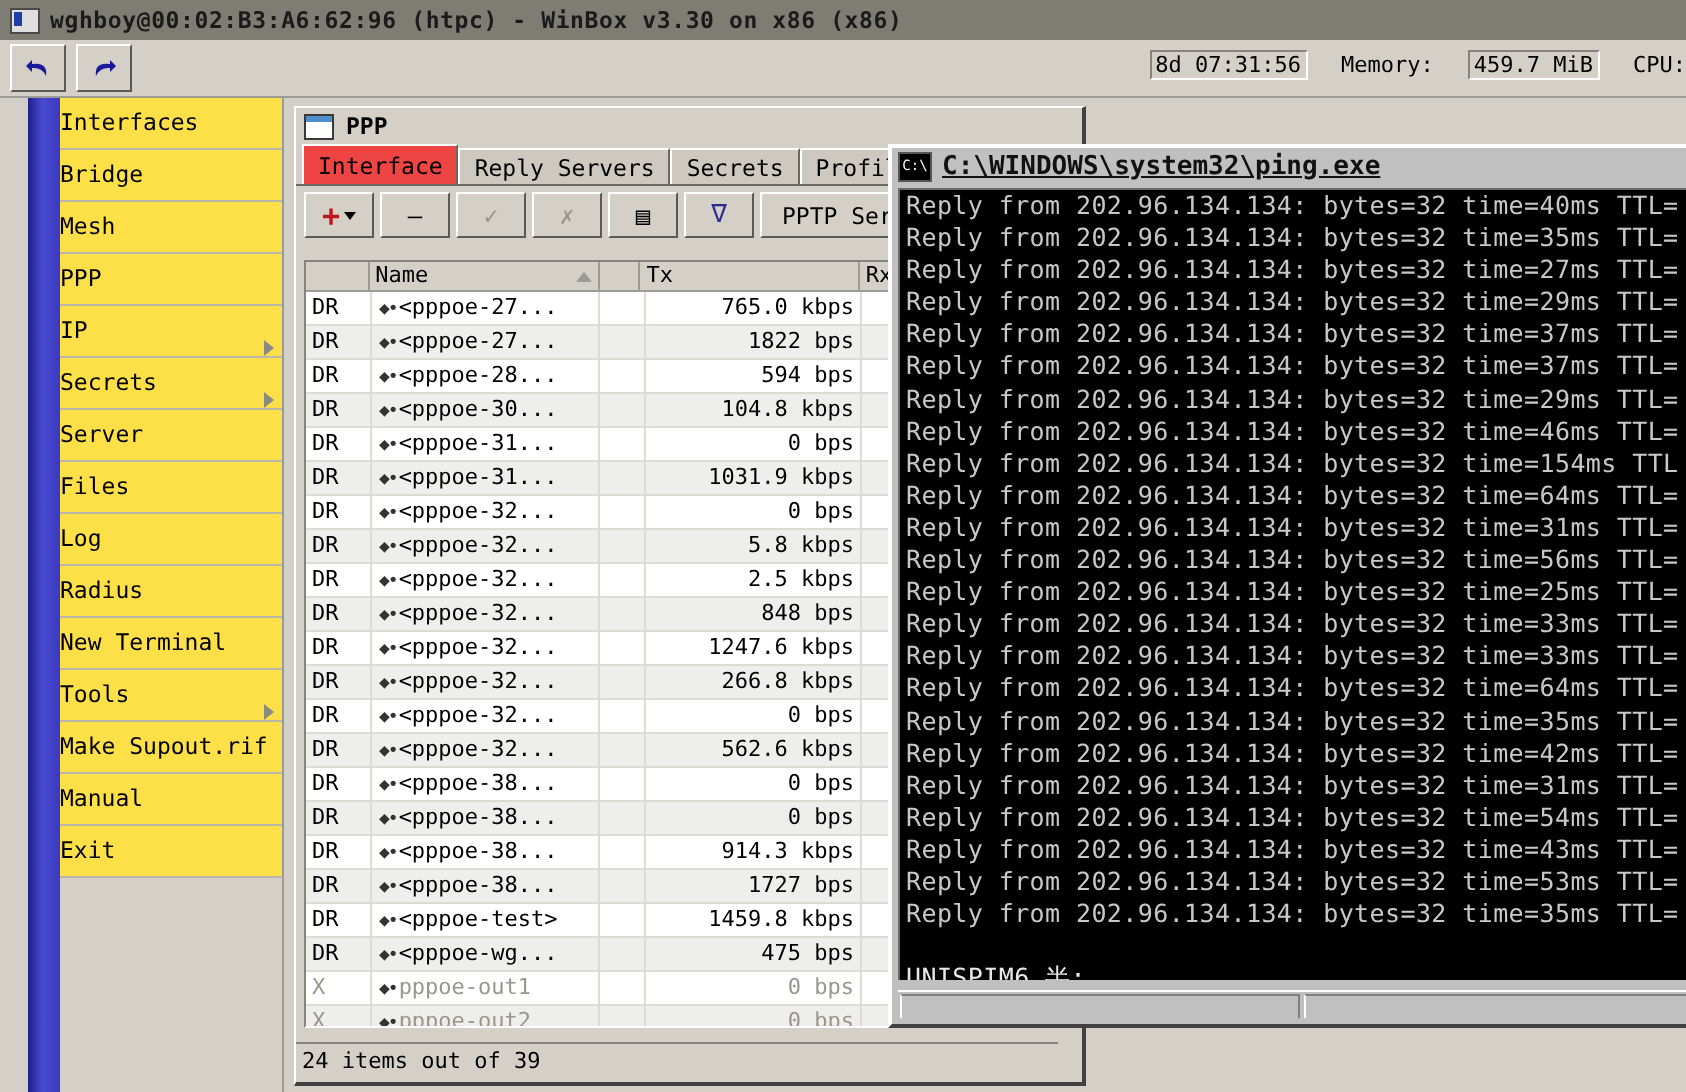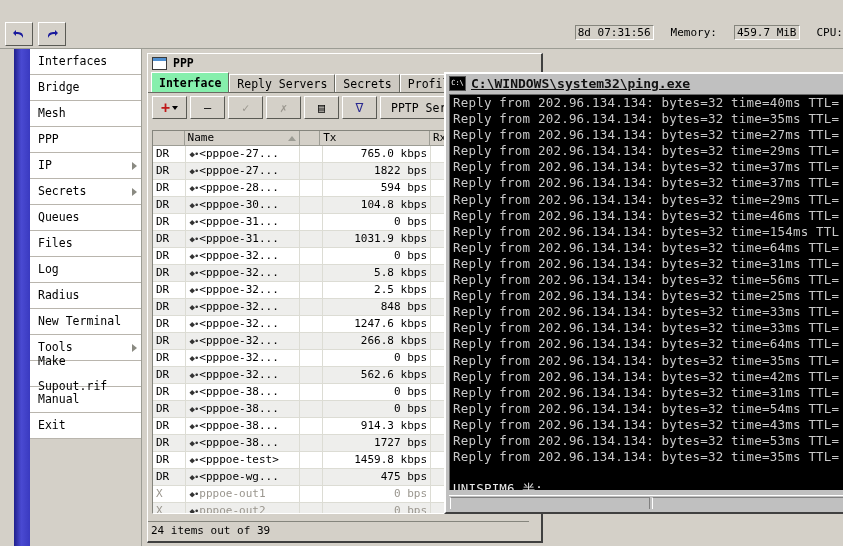--- a/index.html
+++ b/index.html
@@ -66,24 +66,24 @@
   .side-bar{
     position:absolute;left:14px;top:0;width:16px;height:497px;
     background:linear-gradient(to right,#1f1f8c 0%,#4a4ad2 45%,#3a3ac0 100%);
   }
   .side-menu{
     position:absolute;left:30px;top:0;width:111px;
   }
   .side-item{
     height:25px;line-height:25px;
     border-bottom:1px solid #b9b5ad;
-    padding-left:8px;font-size:11.5px;
+    font-size:11.5px;
     font-family:"DejaVu Sans Mono","Liberation Mono",monospace;
-    color:#000;display:flex;align-items:center;
-    background:#ffffff;
+    color:#000;display:flex;align-items:flex-end;
+    background:#fde047;
   }
   .side-item .lbl{flex:1;}
   .side-item .arw{
     width:0;height:0;border-left:5px solid #8a8a82;
     border-top:4px solid transparent;border-bottom:4px solid transparent;
     margin-right:4px;
   }
   .side-edge{
     position:absolute;left:141px;top:0;width:1px;height:497px;background:#9c9c94;
   }
@@ -113,21 +113,21 @@
     padding-left:3px;position:relative;
   }
   .tab{
     height:18px;line-height:18px;padding:0 7px;font-size:11.5px;
     background:#cdc9c1;
     border-top:1px solid #ffffff;border-left:1px solid #ffffff;
     border-right:1px solid #6a6a62;
     margin-right:0px;white-space:nowrap;
   }
   .tab.sel{
-    height:20px;line-height:20px;background:#86efac;font-weight:bold;
+    height:20px;line-height:20px;background:#ef4444;font-weight:normal;
     border-bottom:none;
   }
   .tabline{
     position:absolute;left:0;right:0;bottom:0;height:1px;background:#6a6a62;
   }
 
   .ppp-tools{
     height:25px;display:flex;align-items:center;gap:3px;
     padding:2px 0 0 4px;
   }
@@ -233,20 +233,24 @@
     flex:1;border-right:1px solid #808080;
     border-top:1px solid #808080;border-left:1px solid #ffffff;
     margin:1px;
   }
 </style>
 </head>
 <body>
 
 <div id="root">
 
+  <div class="wb-title">
+    <div class="tbicon"></div>
+    <div class="ttxt">wghboy@00:02:B3:A6:62:96 (htpc) - WinBox v3.30 on x86 (x86)</div>
+  </div>
 
   <div class="wb-toolbar">
     <div class="tbtn">
       <svg width="14" height="12" viewBox="0 0 14 12">
         <path d="M4 2 L1 5 L4 8 L4 6 Q9 5.5 11 10 Q12 3 4 4 Z" fill="#19199c"></path>
       </svg>
     </div>
     <div class="tbtn">
       <svg width="14" height="12" viewBox="0 0 14 12">
         <path d="M10 2 L13 5 L10 8 L10 6 Q5 5.5 3 10 Q2 3 10 4 Z" fill="#19199c"></path>
@@ -278,21 +282,21 @@
         </div>
         <div class="side-item">
           <span class="lbl">IP</span>
           <span class="arw"></span>
         </div>
         <div class="side-item">
           <span class="lbl">Secrets</span>
           <span class="arw"></span>
         </div>
         <div class="side-item">
-          <span class="lbl">Queues</span>
+          <span class="lbl">Server</span>
         </div>
         <div class="side-item">
           <span class="lbl">Files</span>
         </div>
         <div class="side-item">
           <span class="lbl">Log</span>
         </div>
         <div class="side-item">
           <span class="lbl">Radius</span>
         </div>

